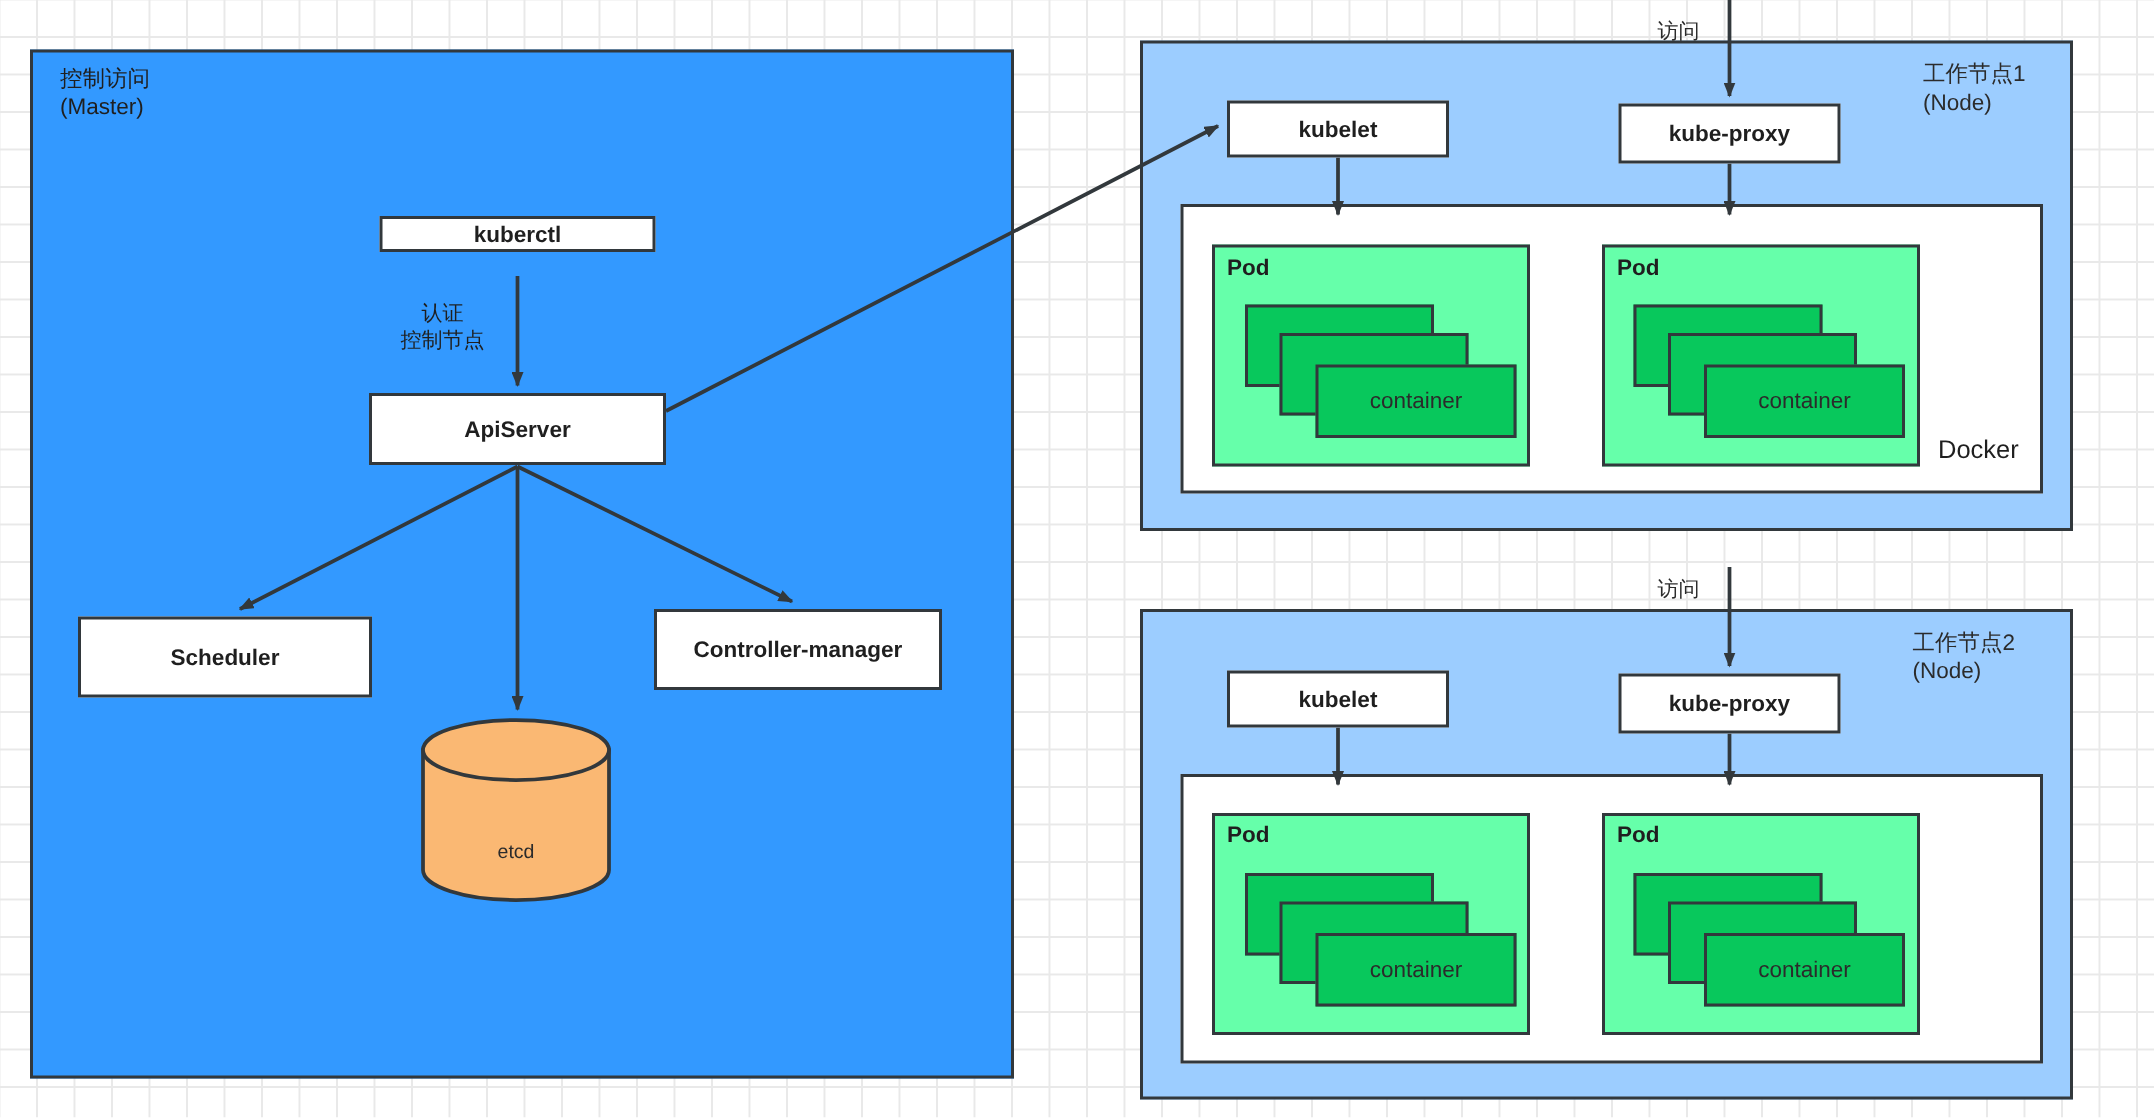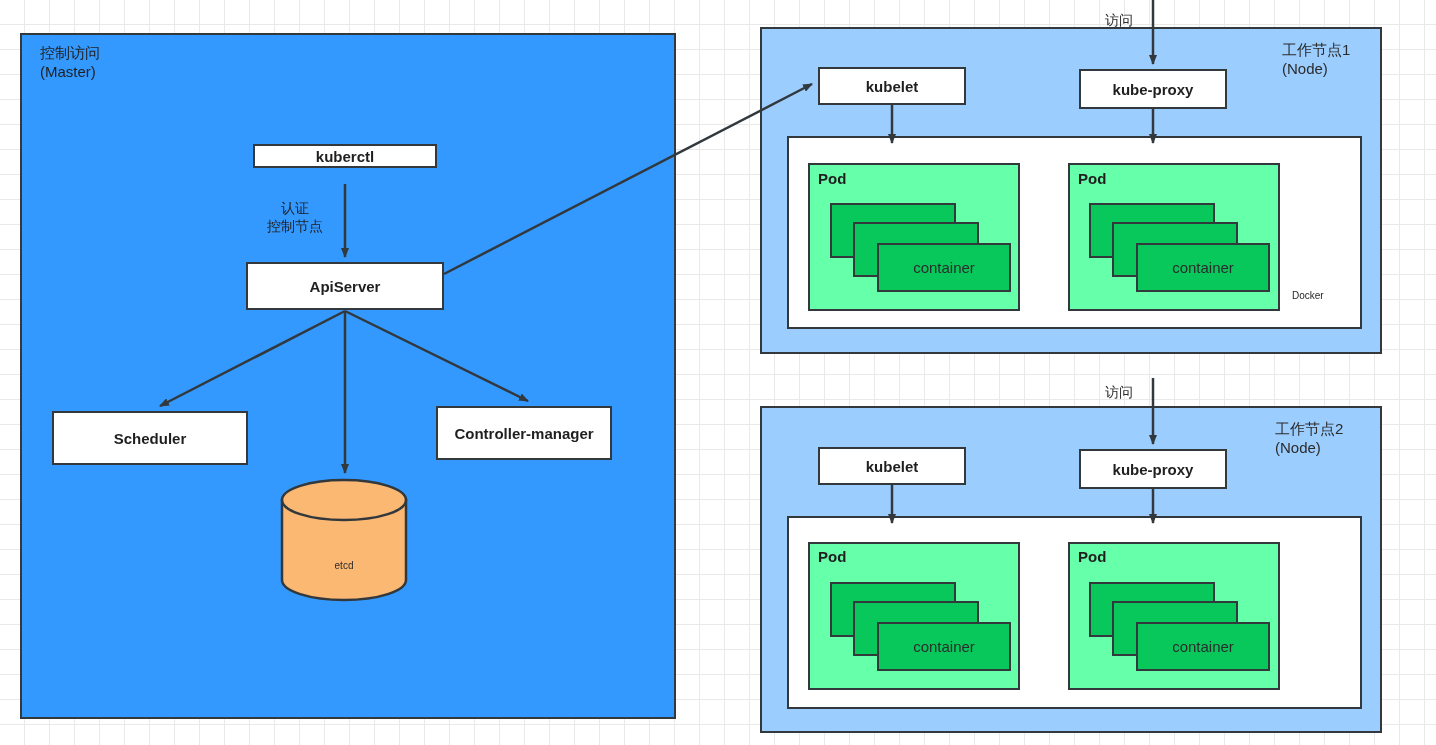--- a/index.html
+++ b/index.html
@@ -82,30 +82,30 @@
     font-size: 14px;
     color: #2b2b2b;
     text-align: center;
     line-height: 1.3;
     z-index: 7;
     white-space: pre;
   }
   .auth-label { color: #1f1f1f; }
   .docker-label {
     position: absolute;
-    font-size: 10px;
+    font-size: 17px;
     color: #1f1f1f;
     z-index: 6;
   }
   .etcd-wrap { position: absolute; z-index: 4; }
   .etcd-text {
     position: absolute;
     width: 100%;
     text-align: center;
-    font-size: 10px;
+    font-size: 13px;
     color: #2b2b2b;
   }
 </style>
 </head>
 <body>
 
 <div id="canvas">
 
   <div class="node-box master-box" style="left:20px; top:33px; width:656px; height:686px;"></div>
 
@@ -118,21 +118,21 @@
   <div class="edge-label auth-label" style="left:255px; top:199px; width:80px;"><span>认证</span><br><span>控制节点</span></div>
 
   <div class="white-node" style="left:52px; top:411px; width:196px; height:54px;">
       <span>Scheduler</span>
     </div>
 
   <div class="white-node" style="left:246px; top:262px; width:198px; height:48px;">
       <span>ApiServer</span>
     </div>
 
-  <div class="white-node" style="left:436px; top:406px; width:176px; height:54px;">
+  <div class="white-node" style="left:436px; top:406px; width:192px; height:54px;">
       <span>Controller-manager</span>
     </div>
 
   <div class="etcd-wrap" style="left:280px; top:478px; width:128px; height:124px;">
     <svg width="128" height="124" viewBox="0 0 128 124">
       <path d="M2,22 L2,102 A62,20 0 0 0 126,102 L126,22 Z" fill="#fab873" stroke="#32383c" stroke-width="2.5"></path>
       <ellipse cx="64" cy="22" rx="62" ry="20" fill="#fab873" stroke="#32383c" stroke-width="2.5"></ellipse>
     </svg>
     <div class="etcd-text" style="top:82px;">etcd</div>
   </div>

